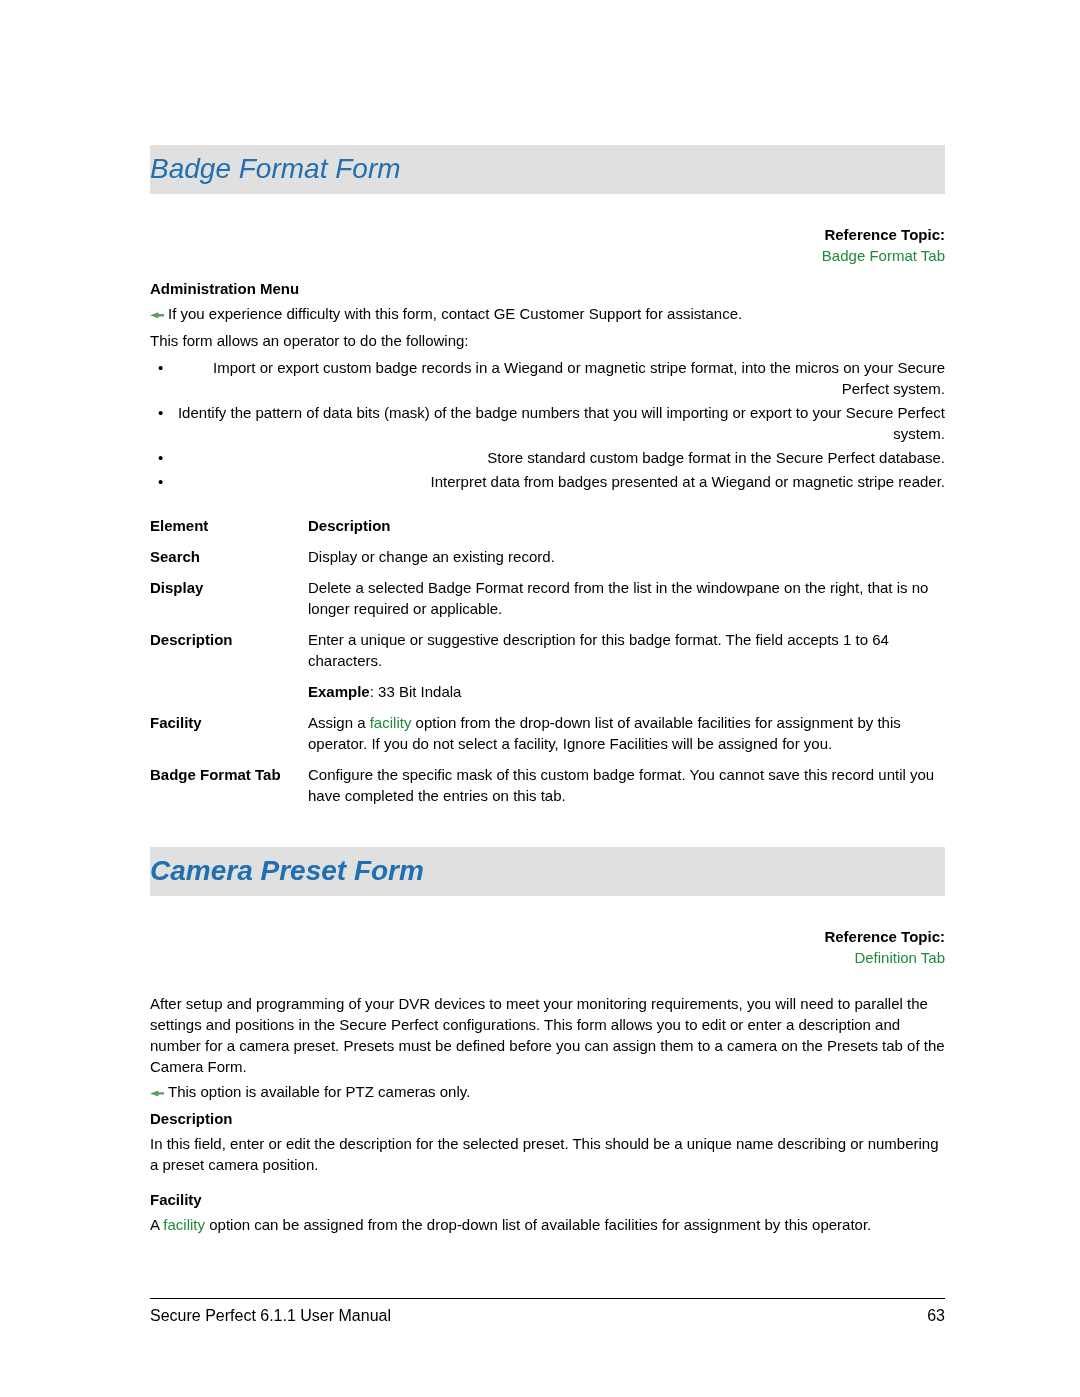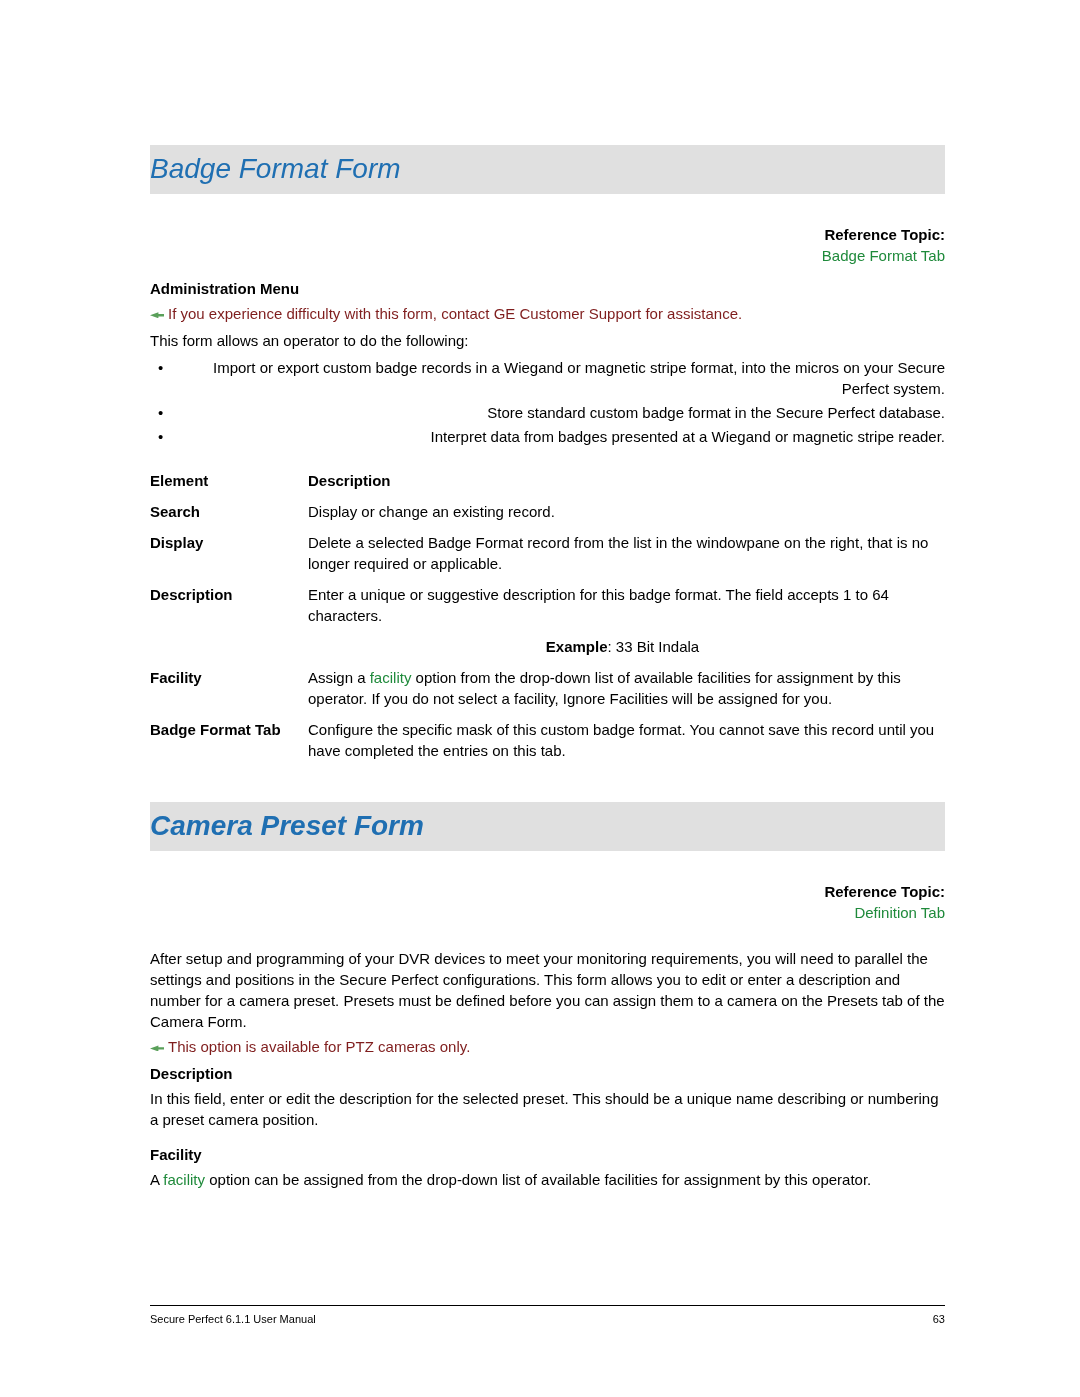--- a/index.html
+++ b/index.html
@@ -25,21 +25,21 @@
     margin: 0 0 30px 0;
   }
   .ref-block {
     text-align: right;
     margin-bottom: 12px;
   }
   .ref-label { font-weight: bold; }
   .link { color: #1f8a3b; }
   a.link { text-decoration: none; cursor: pointer; }
   .subhead { font-weight: bold; margin-bottom: 4px; }
-  .note-line { color: #7f1d1d; margin: 4px 0 6px 0; }
+  .note-line { color: #000000; margin: 4px 0 6px 0; }
   .pin-icon {
     display: inline-block;
     width: 14px; height: 14px;
     margin-right: 4px;
     vertical-align: middle;
     position: relative;
   }
   .pin-icon::before {
     content: "";
     position: absolute;
@@ -72,21 +72,21 @@
   .example-label { font-weight: bold; }
   .sec2 { margin-top: 18px; font-weight: bold; }
   .body-para { margin-top: 25px; }
   .footer {
     position: absolute;
     left: 150px;
     right: 135px;
     bottom: 70px;
     border-top: 1px solid #000;
     padding-top: 6px;
-    font-size: 11px;
+    font-size: 16px;
   }
   .footer .pageno { float: right; }
 </style>
 </head>
 <body>
 
 <h2 class="section-heading">Badge Format Form</h2>
 
 <div class="ref-block">
   <div class="ref-label">Reference Topic:</div>
@@ -96,20 +96,21 @@
 <div class="subhead">Administration Menu</div>
 
 <p class="note-line">
   <span class="pin-icon"></span><span>If you experience difficulty with this form, contact GE Customer Support for assistance.</span>
 </p>
 
 <p>This form allows an operator to do the following:</p>
 
 <ul class="bullets">
   <li>Import or export custom badge records in a Wiegand or magnetic stripe format, into the micros on your Secure Perfect system.</li>
+  <li>Identify the pattern of data bits (mask) of the badge numbers that you will importing or export to your Secure Perfect system.</li>
   <li>Store standard custom badge format in the Secure Perfect database.</li>
   <li>Interpret data from badges presented at a Wiegand or magnetic stripe reader.</li>
 </ul>
 
 <table class="el-table">
   <tbody>
       <tr>
     <td class="col-elem">Element</td>
     <td style="font-weight:bold">Description</td>
   </tr>
@@ -118,21 +119,21 @@
     <td>Display or change an existing record.</td>
   </tr>
   <tr>
     <td class="col-elem">Display</td>
     <td>Delete a selected Badge Format record from the list in the windowpane on the right, that is no longer required or applicable.</td>
   </tr>
   <tr>
     <td class="col-elem">Description</td>
     <td>
       <span>Enter a unique or suggestive description for this badge format. The field accepts 1 to 64 characters.</span>
-      <div style="margin-top:10px;text-align:center;">
+      <div style="margin-top:10px;">
         <span class="example-label">Example</span><span>: 33 Bit Indala</span>
       </div>
     </td>
   </tr>
   <tr>
     <td class="col-elem">Facility</td>
     <td>
       <span>Assign a </span><a class="link">facility</a><span> option from the drop-down list of available facilities for assignment by this operator. If you do not select a facility, Ignore Facilities will be assigned for you.</span>
     </td>
   </tr>

